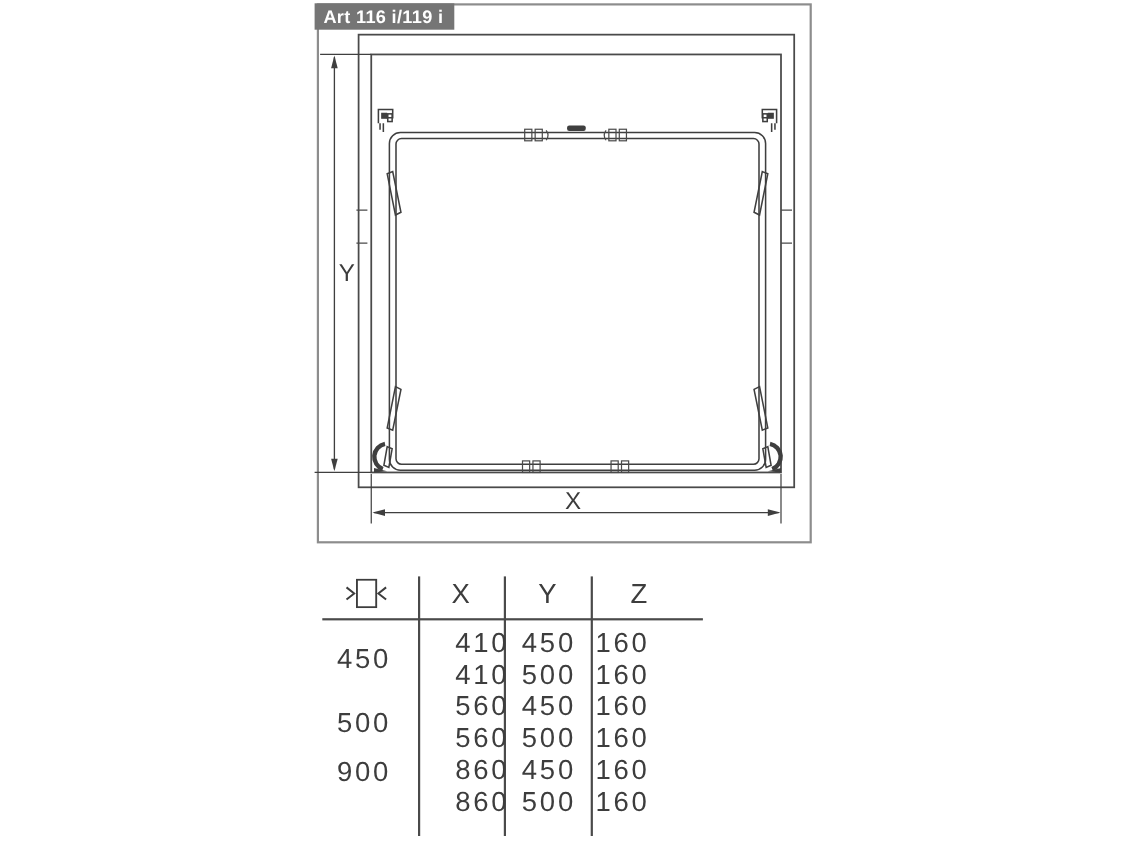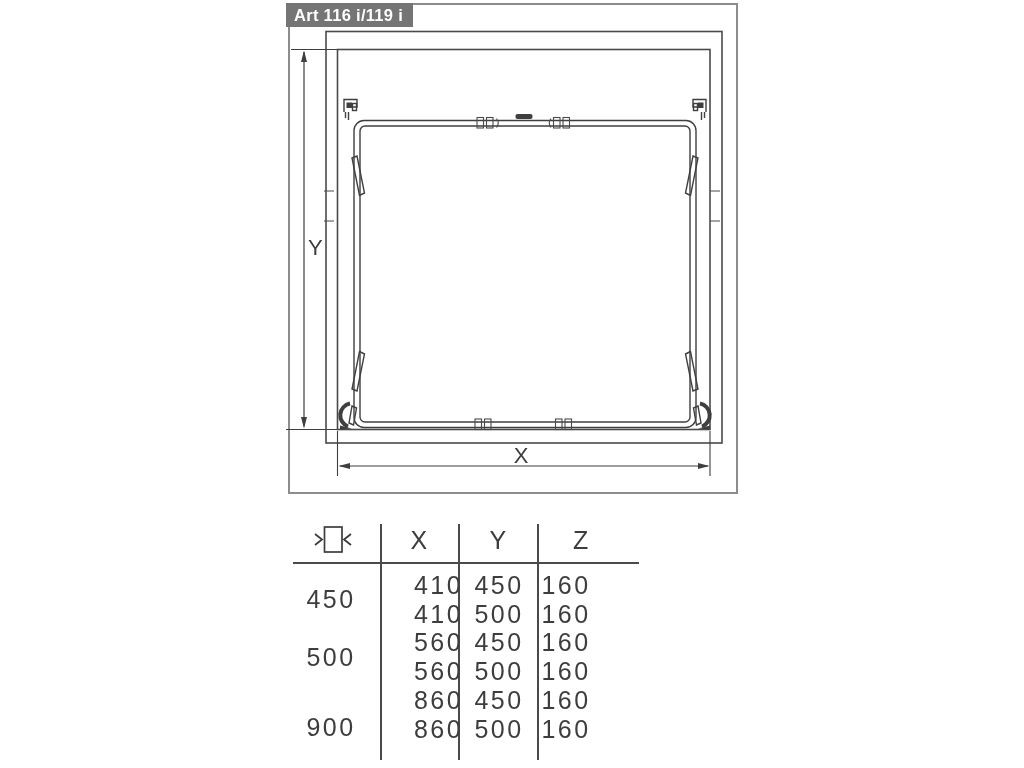--- a/index.html
+++ b/index.html
@@ -25,21 +25,21 @@
   .vline{position:absolute;top:4px;width:2px;height:236px;background:#4a4a4a;}
   .v1{left:87px}.v2{left:165px}.v3{left:244px}
   .hline{position:absolute;top:42px;left:0;width:346px;height:2px;background:#4a4a4a;}
   .th{position:absolute;top:6px;width:78px;height:29px;line-height:29px;text-align:center;}
   .th-x{left:88px}.th-y{left:167px}.th-z{left:246px;width:86px}
   .row{position:absolute;left:0;width:100%;height:29px;line-height:29px;}
   .r1{top:51px}.r2{top:80px}.r3{top:108px}.r4{top:137px}.r5{top:166px}.r6{top:195px}
   .cell{position:absolute;text-align:center;}
   .cx{left:104px;width:83px}.cy{left:167px;width:78px}.cz{left:230px;width:86px}
   .group{position:absolute;left:0;width:76px;height:29px;line-height:29px;text-align:center;}
-  .g1{top:65px}.g2{top:123px}.g3{top:193px}
+  .g1{top:65px}.g2{top:123px}.g3{top:168px}
   .sym{position:absolute;left:21px;top:6px;width:38px;height:27px;}
 </style>
 </head>
 <body>
 
 <svg width="1024" height="768" viewBox="0 0 1024 768">
 
   <rect class="border" x="289" y="4" width="448" height="489"></rect>
 
   <rect class="ln" x="326" y="31.5" width="396" height="411.5"></rect>

